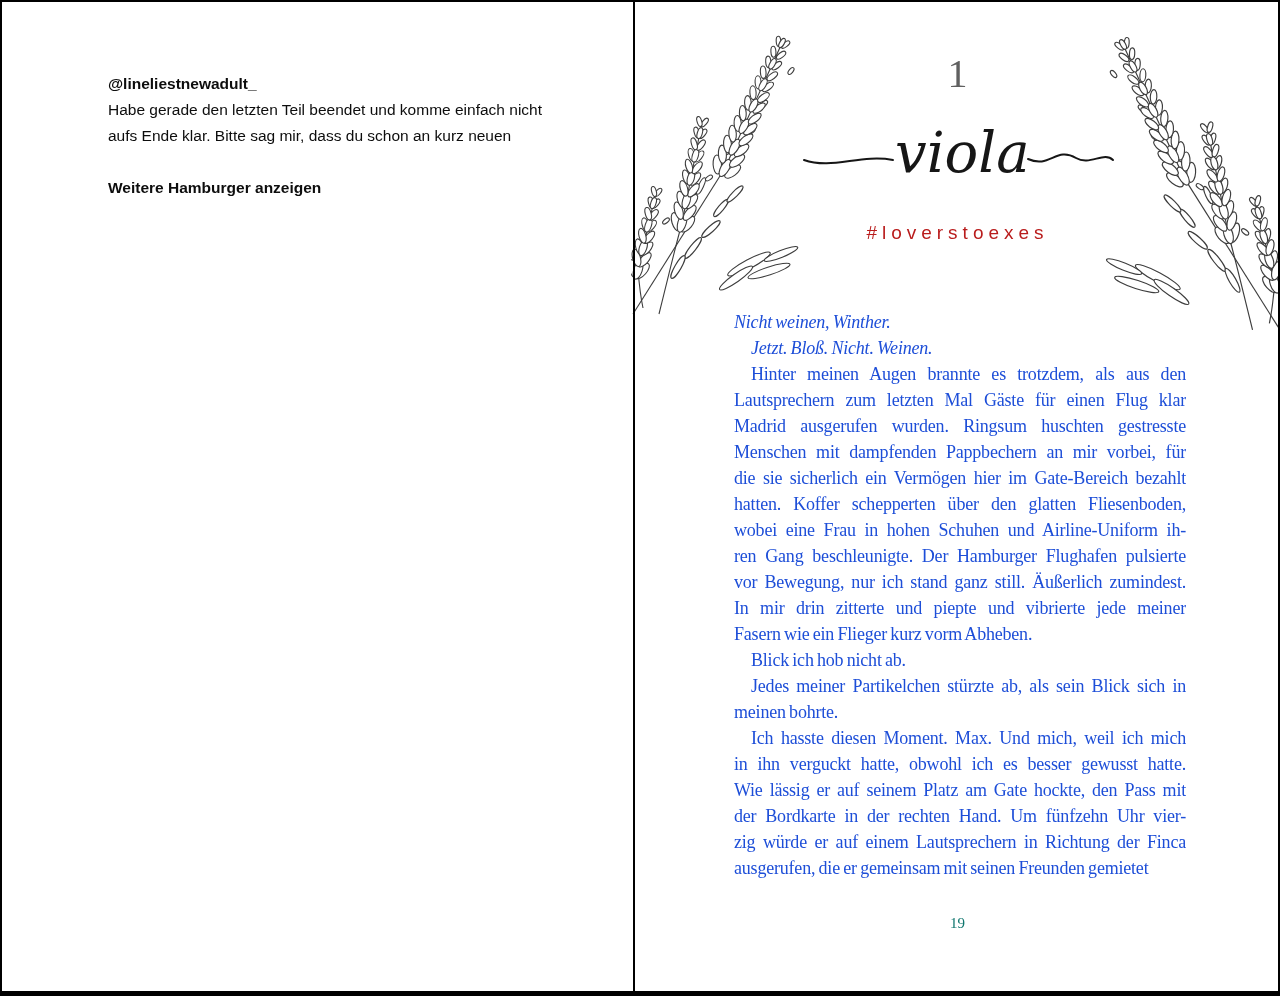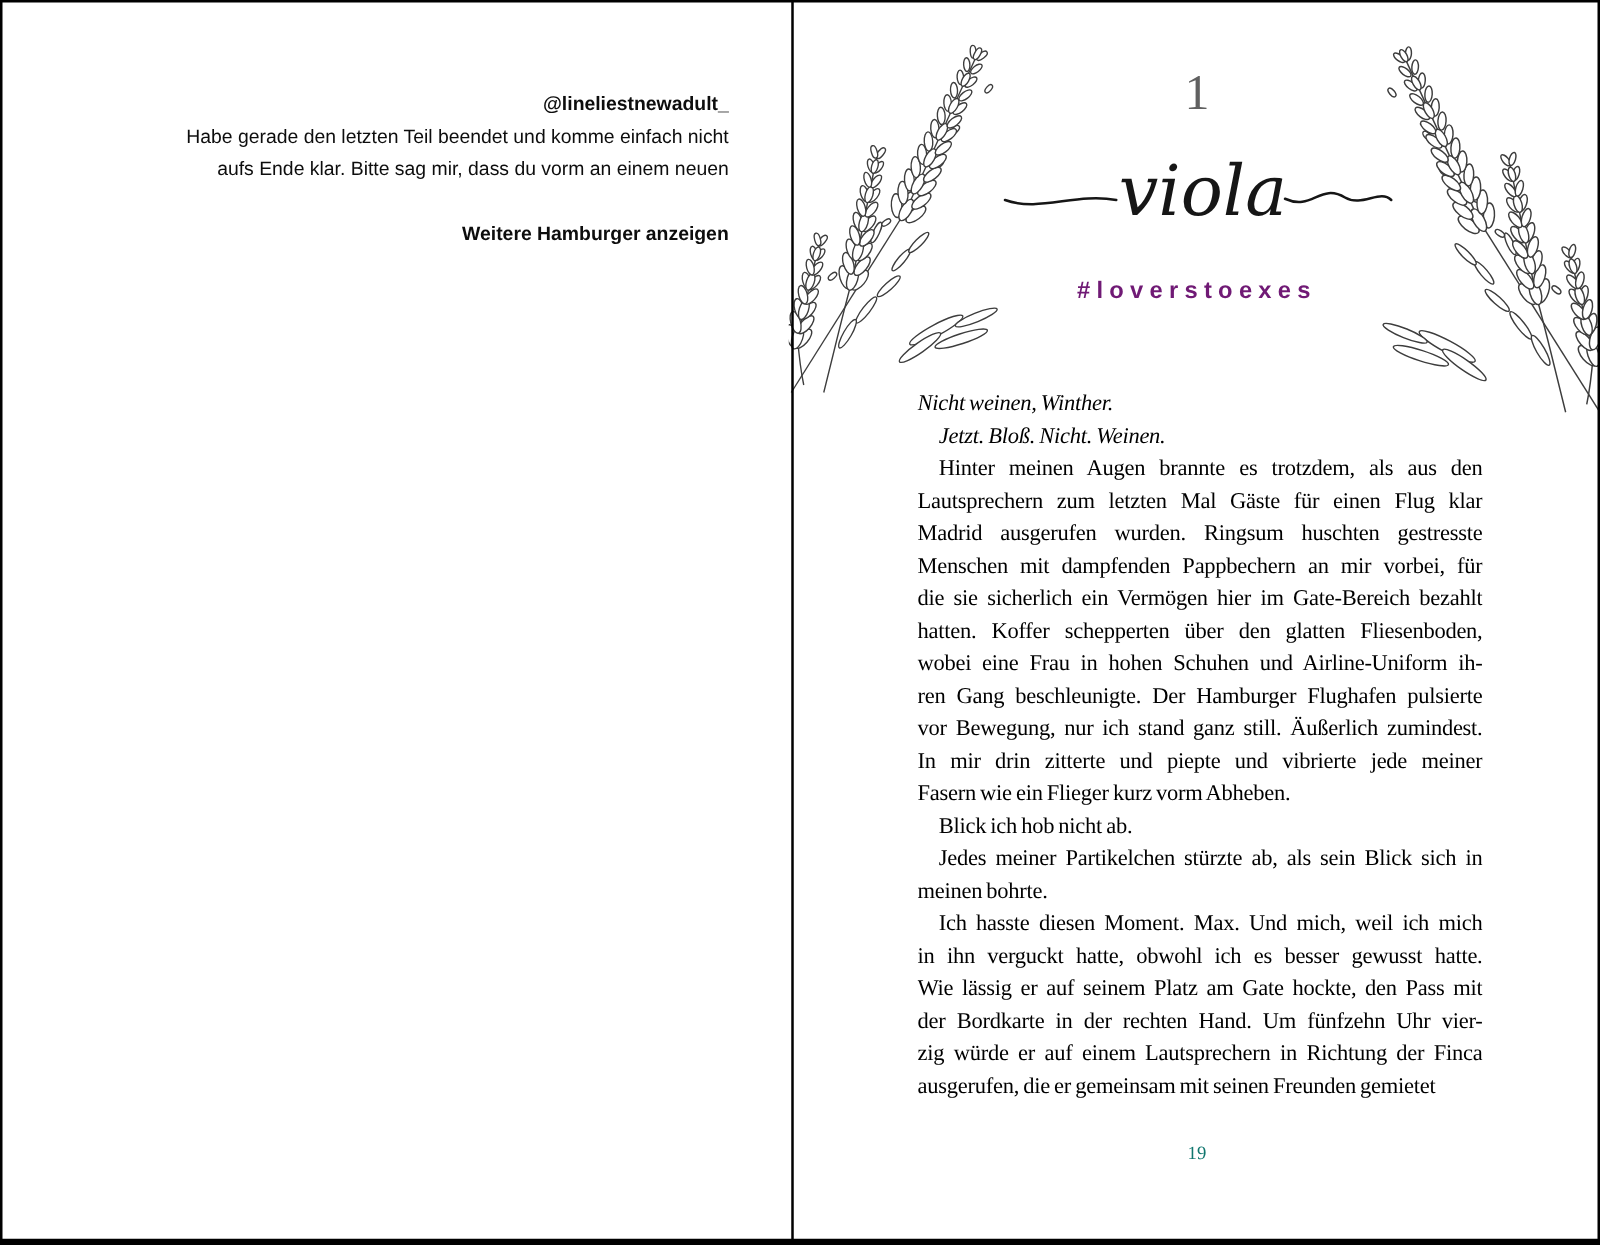--- a/index.html
+++ b/index.html
@@ -3,36 +3,36 @@
 <meta charset="utf-8">
 <style>
   html,body{margin:0;padding:0;background:#fff;}
   .canvas{position:relative;width:1280px;height:996px;background:#ffffff;overflow:hidden;
           font-family:"Liberation Sans",sans-serif;color:#141414;}
   .frame{position:absolute;inset:0;border:solid #000;border-width:2px 2px 5px 2px;pointer-events:none;z-index:20;}
   .divider{position:absolute;left:633px;top:0;width:2px;height:996px;background:#000;z-index:15;}
 
   
   .left-page{position:absolute;left:0;top:0;width:633px;height:996px;}
-  .comment-block{position:absolute;left:93px;top:71px;width:490px;font-size:15.5px;line-height:26px;color:#0d0d0d;text-align:right;}
+  .comment-block{position:absolute;left:108px;top:71px;width:490px;font-size:15.5px;line-height:26px;color:#0d0d0d;}
   .comment-user{font-weight:bold;}
   .comment-line{white-space:nowrap;}
   .emoji{vertical-align:-3px;margin-left:4px;}
   .more-comments{font-weight:bold;margin-top:26px;cursor:pointer;}
 
   
   .right-page{position:absolute;left:635px;top:0;width:645px;height:996px;}
   .chapter-number{position:absolute;top:52px;left:0;width:100%;text-align:center;
                   font-family:"Liberation Serif",serif;font-size:40px;line-height:1.1;color:#606060;}
   .viola-svg{position:absolute;top:104px;left:50%;transform:translateX(-50%);}
   .hashtag{position:absolute;top:222px;left:0;width:100%;text-align:center;
-           font-size:19px;letter-spacing:5px;color:#701a75;font-weight:bold;}
+           font-size:19px;letter-spacing:5px;color:#b91c1c;}
   .body-text{position:absolute;left:99px;top:309px;width:452px;
              font-family:"Liberation Serif",serif;font-size:18px;line-height:26px;
-             letter-spacing:-0.2px;word-spacing:-1px;color:#000000;}
+             letter-spacing:-0.2px;word-spacing:-1px;color:#1d4ed8;}
   .para{margin:0;}
   .para.italic{font-style:italic;}
   .para.indent > .body-line:first-child{text-indent:17px;}
   .body-line{text-align:justify;height:26px;overflow:hidden;}
   .body-line.just{text-align-last:justify;}
   .page-number{position:absolute;top:915px;left:0;width:100%;text-align:center;
                font-family:"Liberation Serif",serif;font-size:15px;color:#0f766e;}
   .lav{position:absolute;top:16px;z-index:5;}
   .lav-left{left:-4px;}
   .lav-right{right:-2px;}
@@ -44,21 +44,21 @@
   <div class="frame"></div>
   <div class="divider"></div>
 
   <div class="left-page">
     <div class="comment-block">
       <div class="comment-user">@lineliestnewadult_</div>
       <div class="comment-line">
         <span>Habe gerade den letzten Teil beendet und komme einfach nicht</span>
       </div>
       <div class="comment-line">
-        <span>aufs Ende klar. Bitte sag mir, dass du vorm an einem neuen</span>
+        <span>aufs Ende klar. Bitte sag mir, dass du schon an kurz neuen</span>
       </div>
       <div class="more-comments">Weitere Hamburger anzeigen</div>
     </div>
   </div>
 
   <div class="right-page">
 
     <svg class="lav lav-left" width="190" height="300" viewBox="0 0 190 300">
       <defs>
         <g id="lav-static" fill="#fff" stroke="#3d3d3d" stroke-width="1.1">

